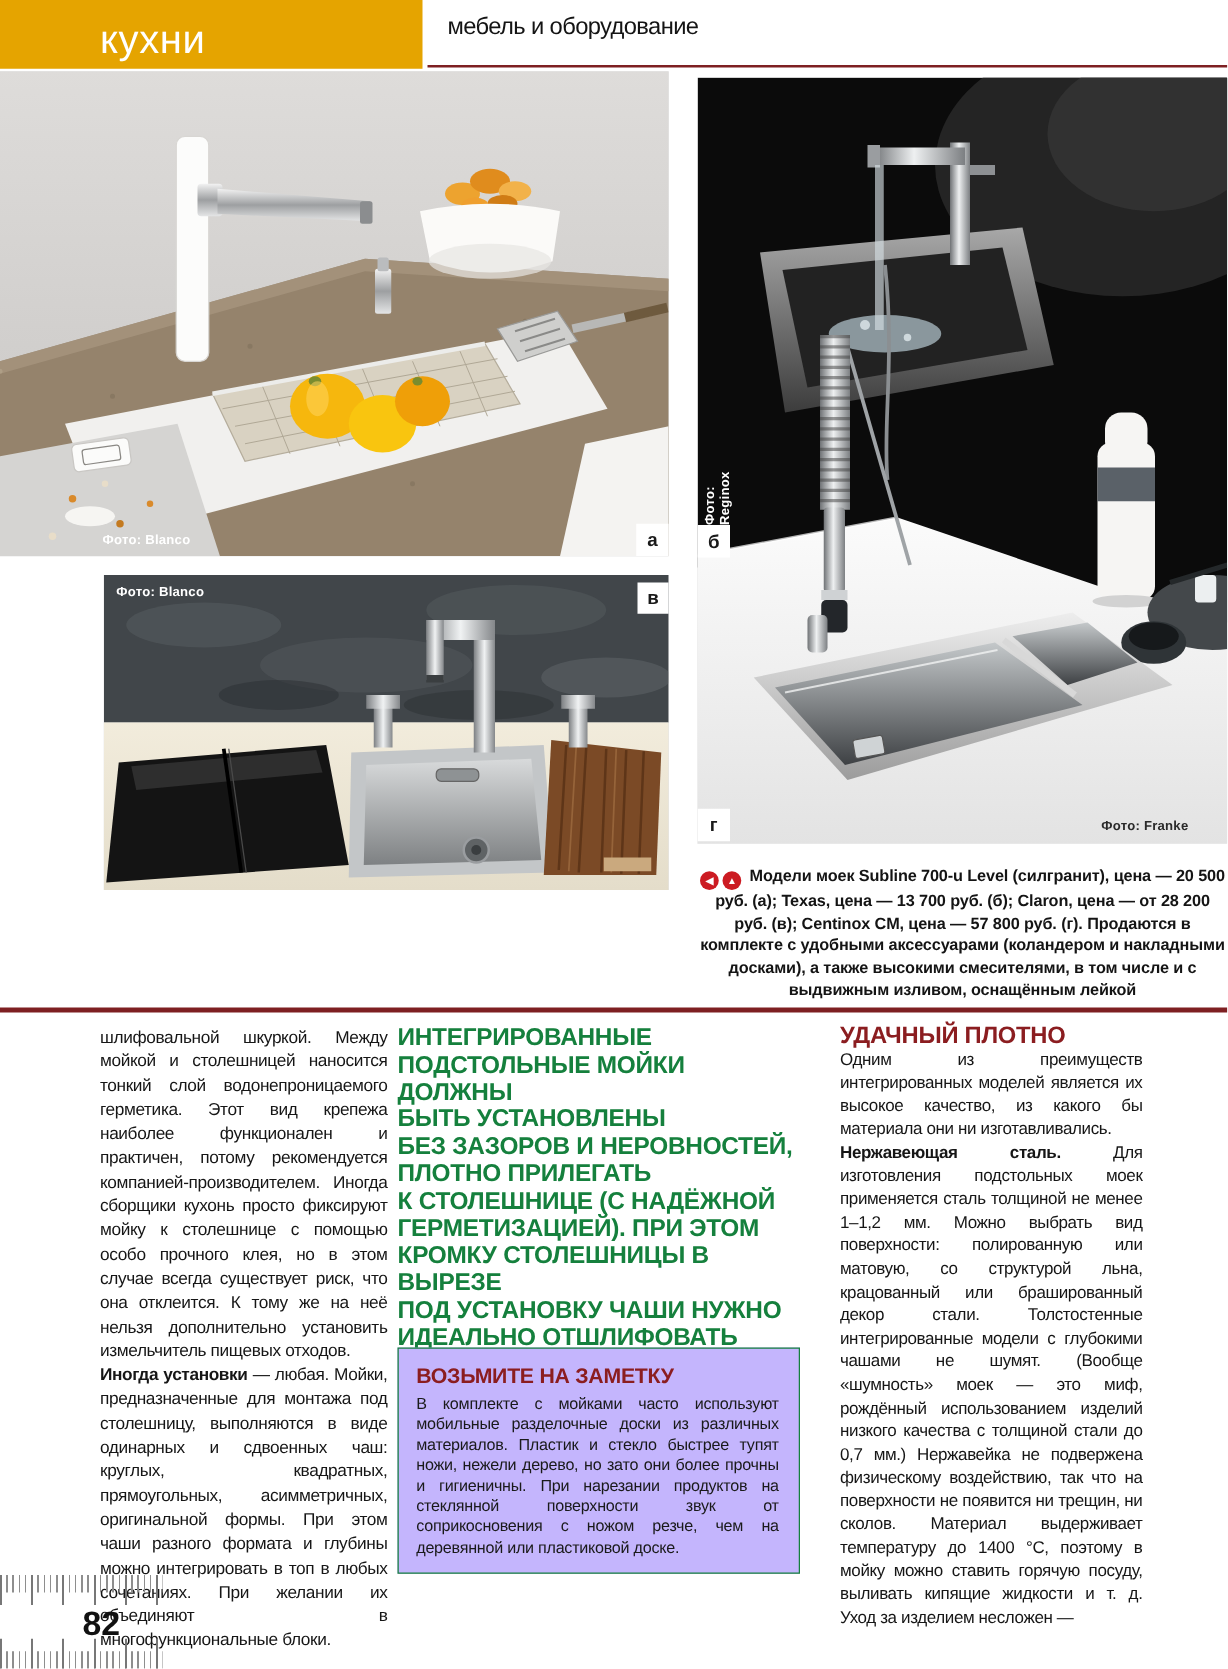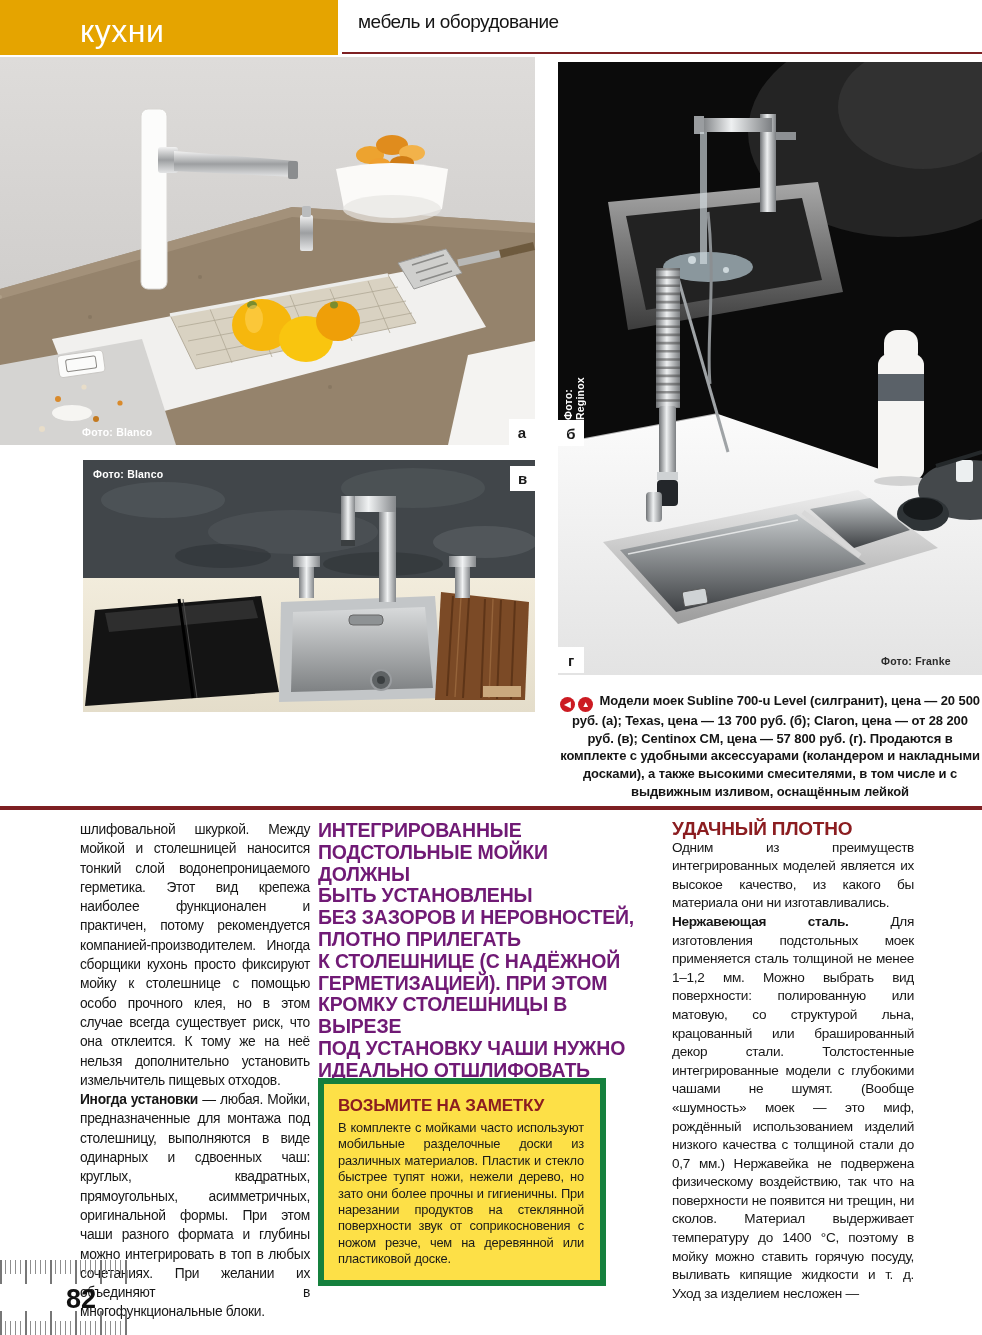--- a/index.html
+++ b/index.html
@@ -38,24 +38,24 @@
   .divider{left:0;top:806px;width:982px;height:4px;background:#7e2022;}
 
   
   .body-col{font-size:13.8px;line-height:19.3px;text-align:justify;letter-spacing:-0.3px;color:#161616;}
   .col-left{left:80px;top:820px;width:230px;}
   .col-mid{left:318px;top:820px;width:324px;}
   .col-right{left:672px;top:820px;width:242px;font-size:13.6px;line-height:18.6px;}
   .body-col p{margin:0;}
   .lead-bold{font-weight:bold;}
 
-  .headline{font-size:19.5px;line-height:21.8px;font-weight:bold;color:#701a75;
+  .headline{font-size:19.5px;line-height:21.8px;font-weight:bold;color:#15803d;
             white-space:pre-line;letter-spacing:-0.2px;text-align:left;}
 
-  .note-box{left:318px;top:1078px;width:288px;background:#fde047;border:6px solid #15803d;
+  .note-box{left:318px;top:1078px;width:322px;background:#c4b5fd;border:1px solid #15803d;
             box-sizing:border-box;padding:12px 16px 12px 14px;}
   .note-title{font-size:17px;font-weight:bold;color:#8b1d20;margin:0 0 4px 0;letter-spacing:-0.2px;}
   .note-text{font-size:12.9px;line-height:16.4px;margin:0;text-align:justify;letter-spacing:-0.2px;}
 
   .col-heading{font-size:19px;font-weight:bold;color:#8b1d20;margin:0 0 5px 0;letter-spacing:-0.2px;text-align:left;}
 
   
   .ruler{width:130px;height:24px;}
   .ruler-top{left:0;top:1260px;
     background:

